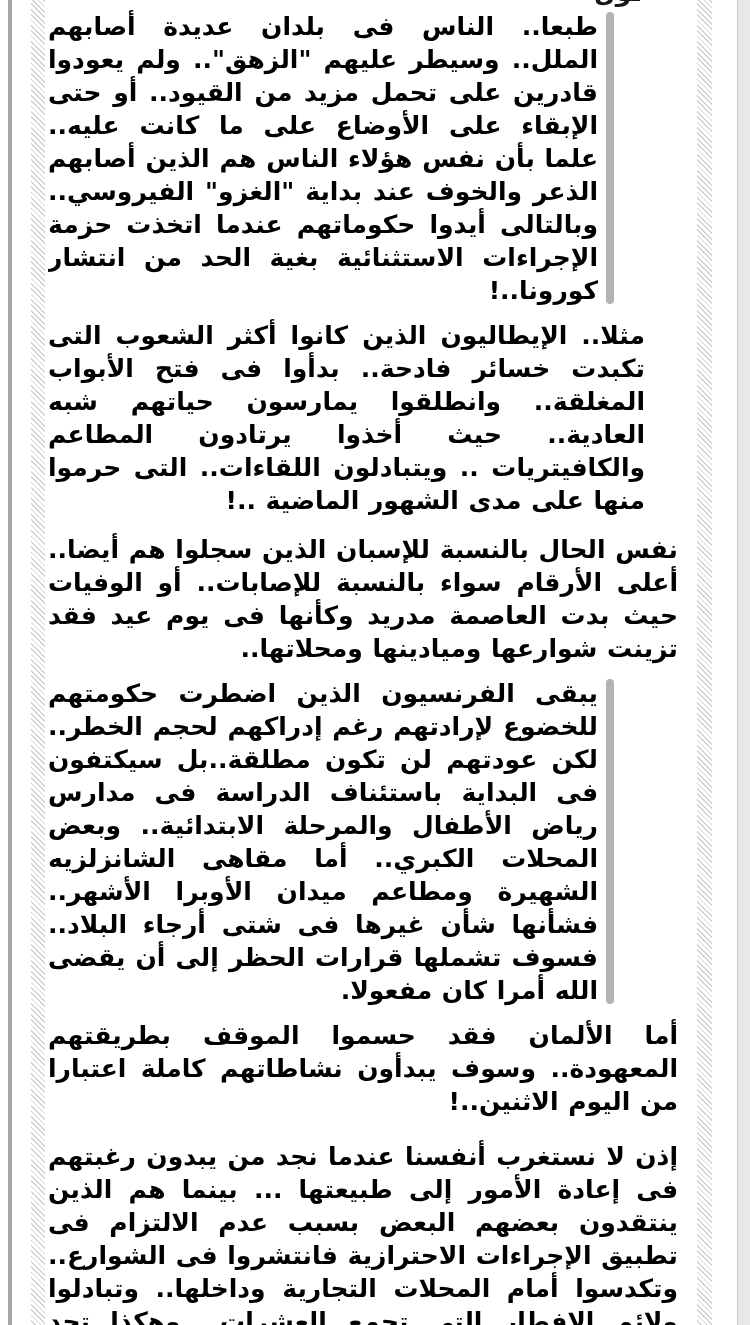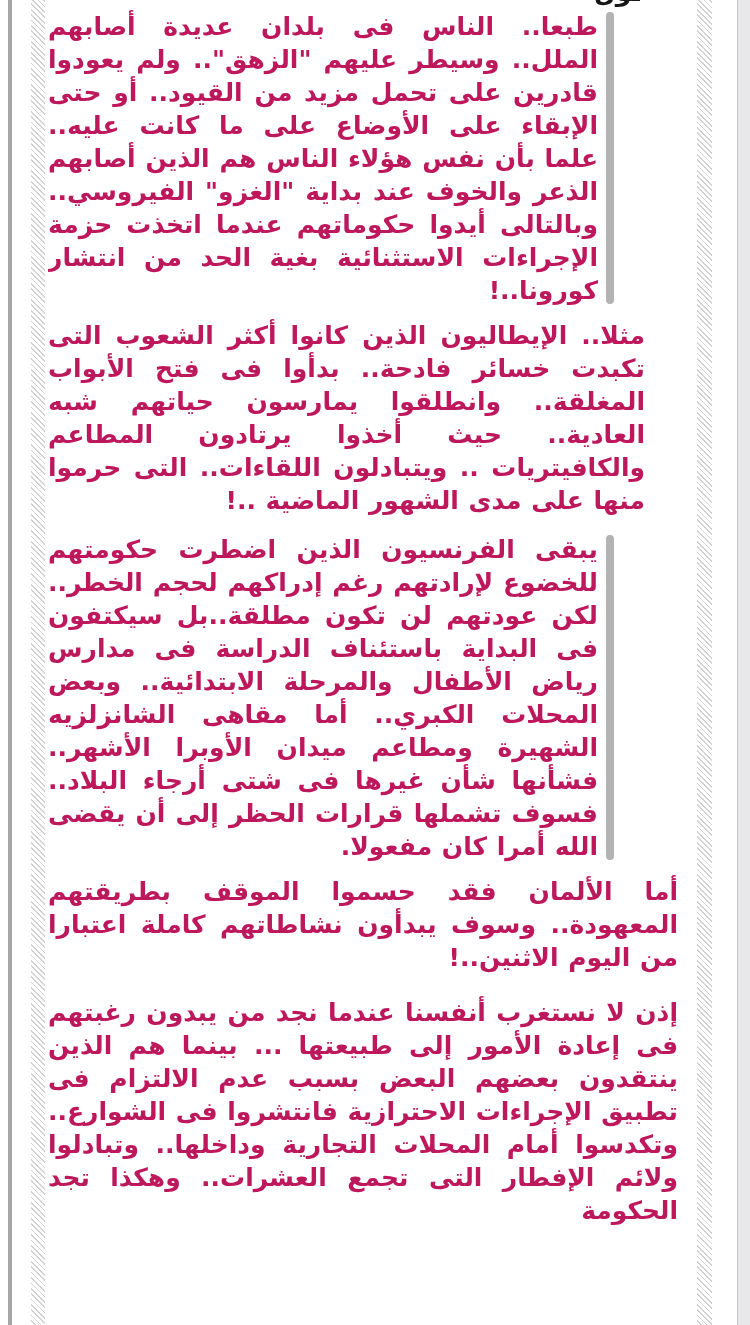--- a/index.html
+++ b/index.html
@@ -69,21 +69,21 @@
     overflow: hidden;
   }
   .para-wrap {
     position: relative;
     margin: 0 0 12px 0;
   }
   .para-wrap.gap-md { margin-bottom: 16px; }
   .para-wrap.gap-lg { margin-bottom: 22px; }
   .para {
     margin: 0;
-    color: #be185d;
+    color: #000000;
     font-size: 25px;
     line-height: 33px;
     font-weight: 700;
     text-align: justify;
     word-spacing: 1px;
   }
   .para-wrap.quote .para  { margin-left: 0; margin-right: 80px; }
   .para-wrap.indent .para { margin-right: 33px; }
   .qbar {
     position: absolute;
@@ -111,20 +111,23 @@
 
     <div class="para-wrap quote">
       <span class="qbar"></span>
       <p class="para">طبعا.. الناس فى بلدان عديدة أصابهم الملل.. وسيطر عليهم "الزهق".. ولم يعودوا قادرين على تحمل مزيد من القيود.. أو حتى الإبقاء على الأوضاع على ما كانت عليه.. علما بأن نفس هؤلاء الناس هم الذين أصابهم الذعر والخوف عند بداية "الغزو" الفيروسي.. وبالتالى أيدوا حكوماتهم عندما اتخذت حزمة الإجراءات الاستثنائية بغية الحد من انتشار كورونا..!</p>
     </div>
 
     <div class="para-wrap indent gap-md">
       <p class="para">مثلا.. الإيطاليون الذين كانوا أكثر الشعوب التى تكبدت خسائر فادحة.. بدأوا فى فتح الأبواب المغلقة.. وانطلقوا يمارسون حياتهم شبه العادية.. حيث أخذوا يرتادون المطاعم والكافيتريات .. ويتبادلون اللقاءات.. التى حرموا منها على مدى الشهور الماضية ..!</p>
     </div>
 
+    <div class="para-wrap">
+      <p class="para">نفس الحال بالنسبة للإسبان الذين سجلوا هم أيضا.. أعلى الأرقام سواء بالنسبة للإصابات.. أو الوفيات حيث بدت العاصمة مدريد وكأنها فى يوم عيد فقد تزينت شوارعها وميادينها ومحلاتها..</p>
+    </div>
 
     <div class="para-wrap quote">
       <span class="qbar"></span>
       <p class="para">يبقى الفرنسيون الذين اضطرت حكومتهم للخضوع لإرادتهم رغم إدراكهم لحجم الخطر.. لكن عودتهم لن تكون مطلقة..بل سيكتفون فى البداية باستئناف الدراسة فى مدارس رياض الأطفال والمرحلة الابتدائية.. وبعض المحلات الكبري.. أما مقاهى الشانزلزيه الشهيرة ومطاعم ميدان الأوبرا الأشهر.. فشأنها شأن غيرها فى شتى أرجاء البلاد.. فسوف تشملها قرارات الحظر إلى أن يقضى الله أمرا كان مفعولا.</p>
     </div>
 
     <div class="para-wrap gap-lg">
       <p class="para">أما الألمان فقد حسموا الموقف بطريقتهم المعهودة.. وسوف يبدأون نشاطاتهم كاملة اعتبارا من اليوم الاثنين..!</p>
     </div>
 

